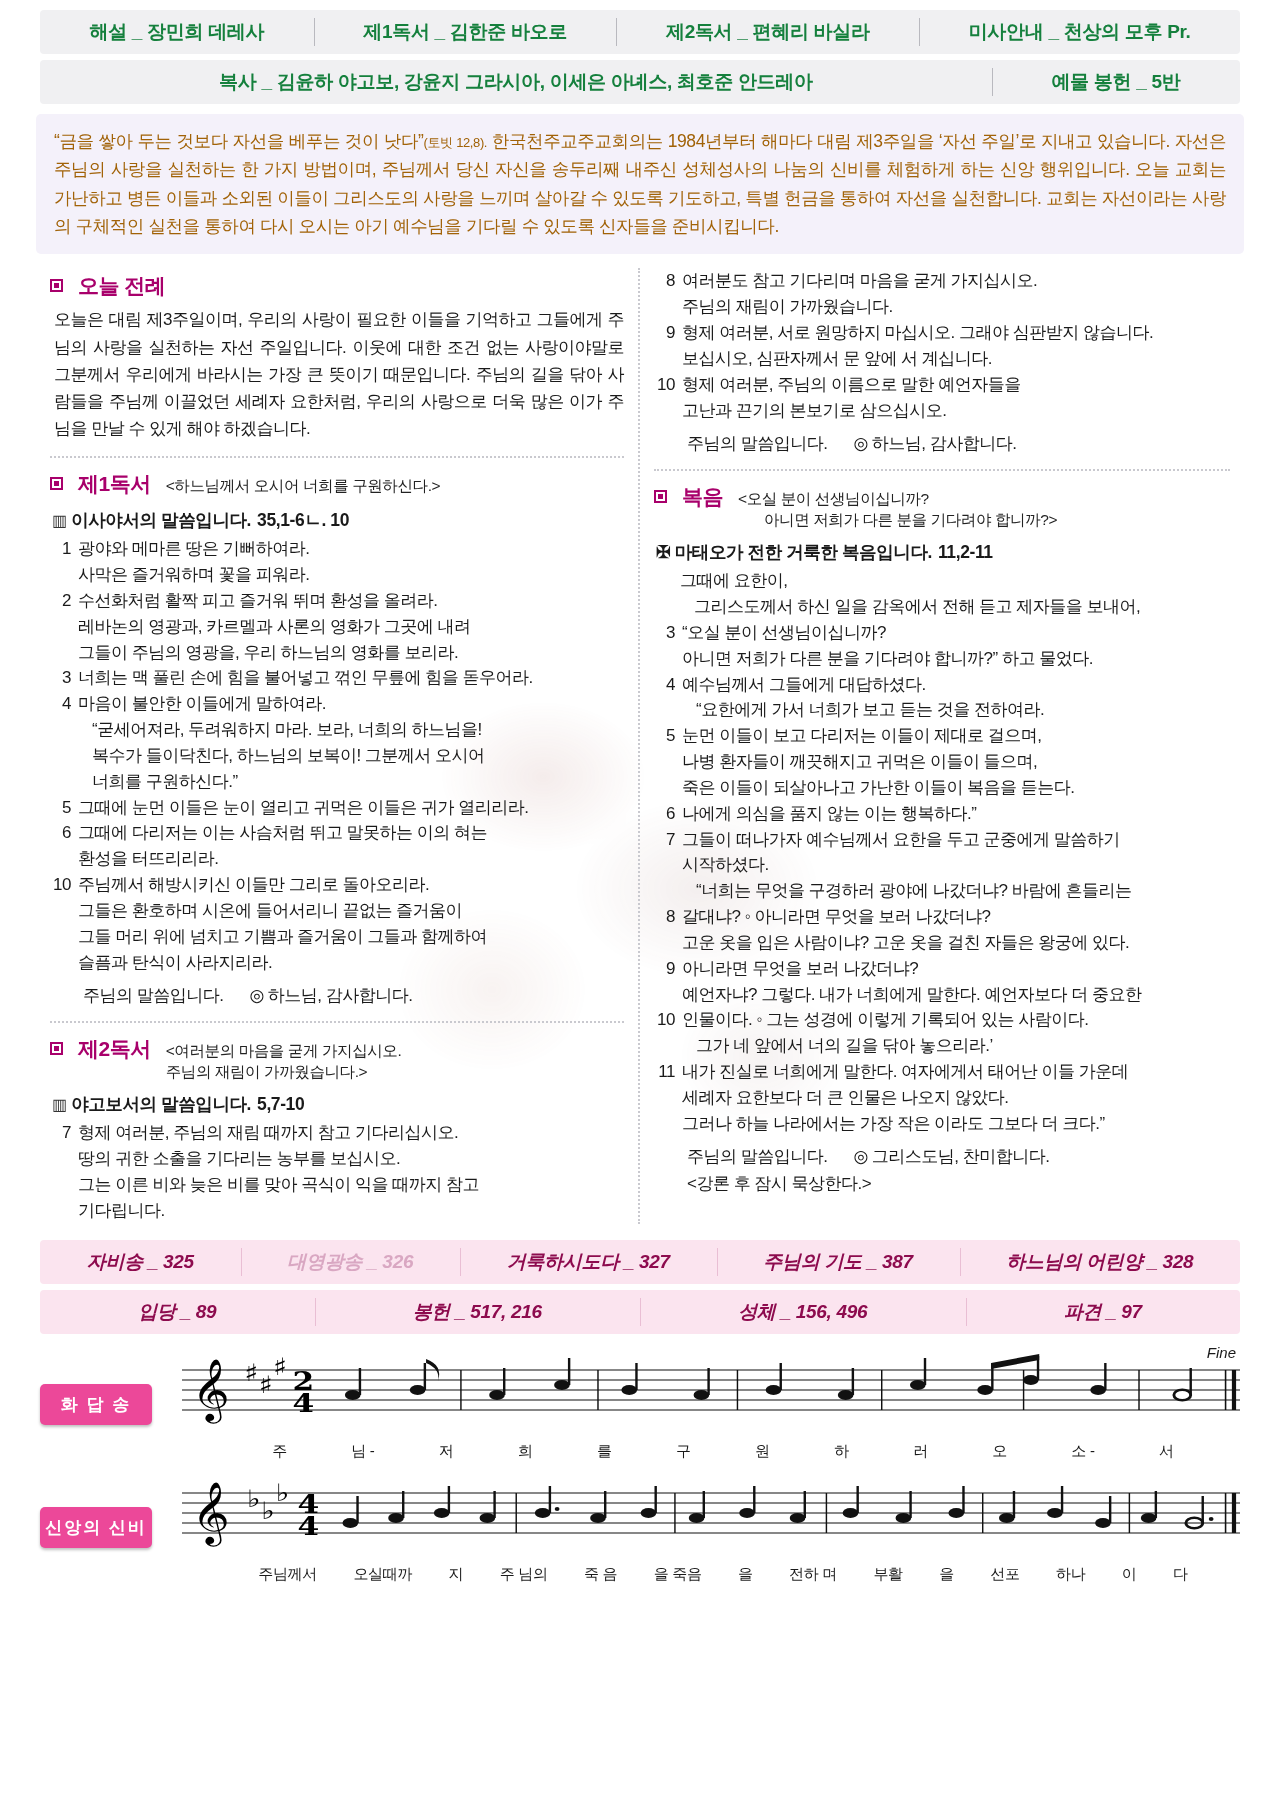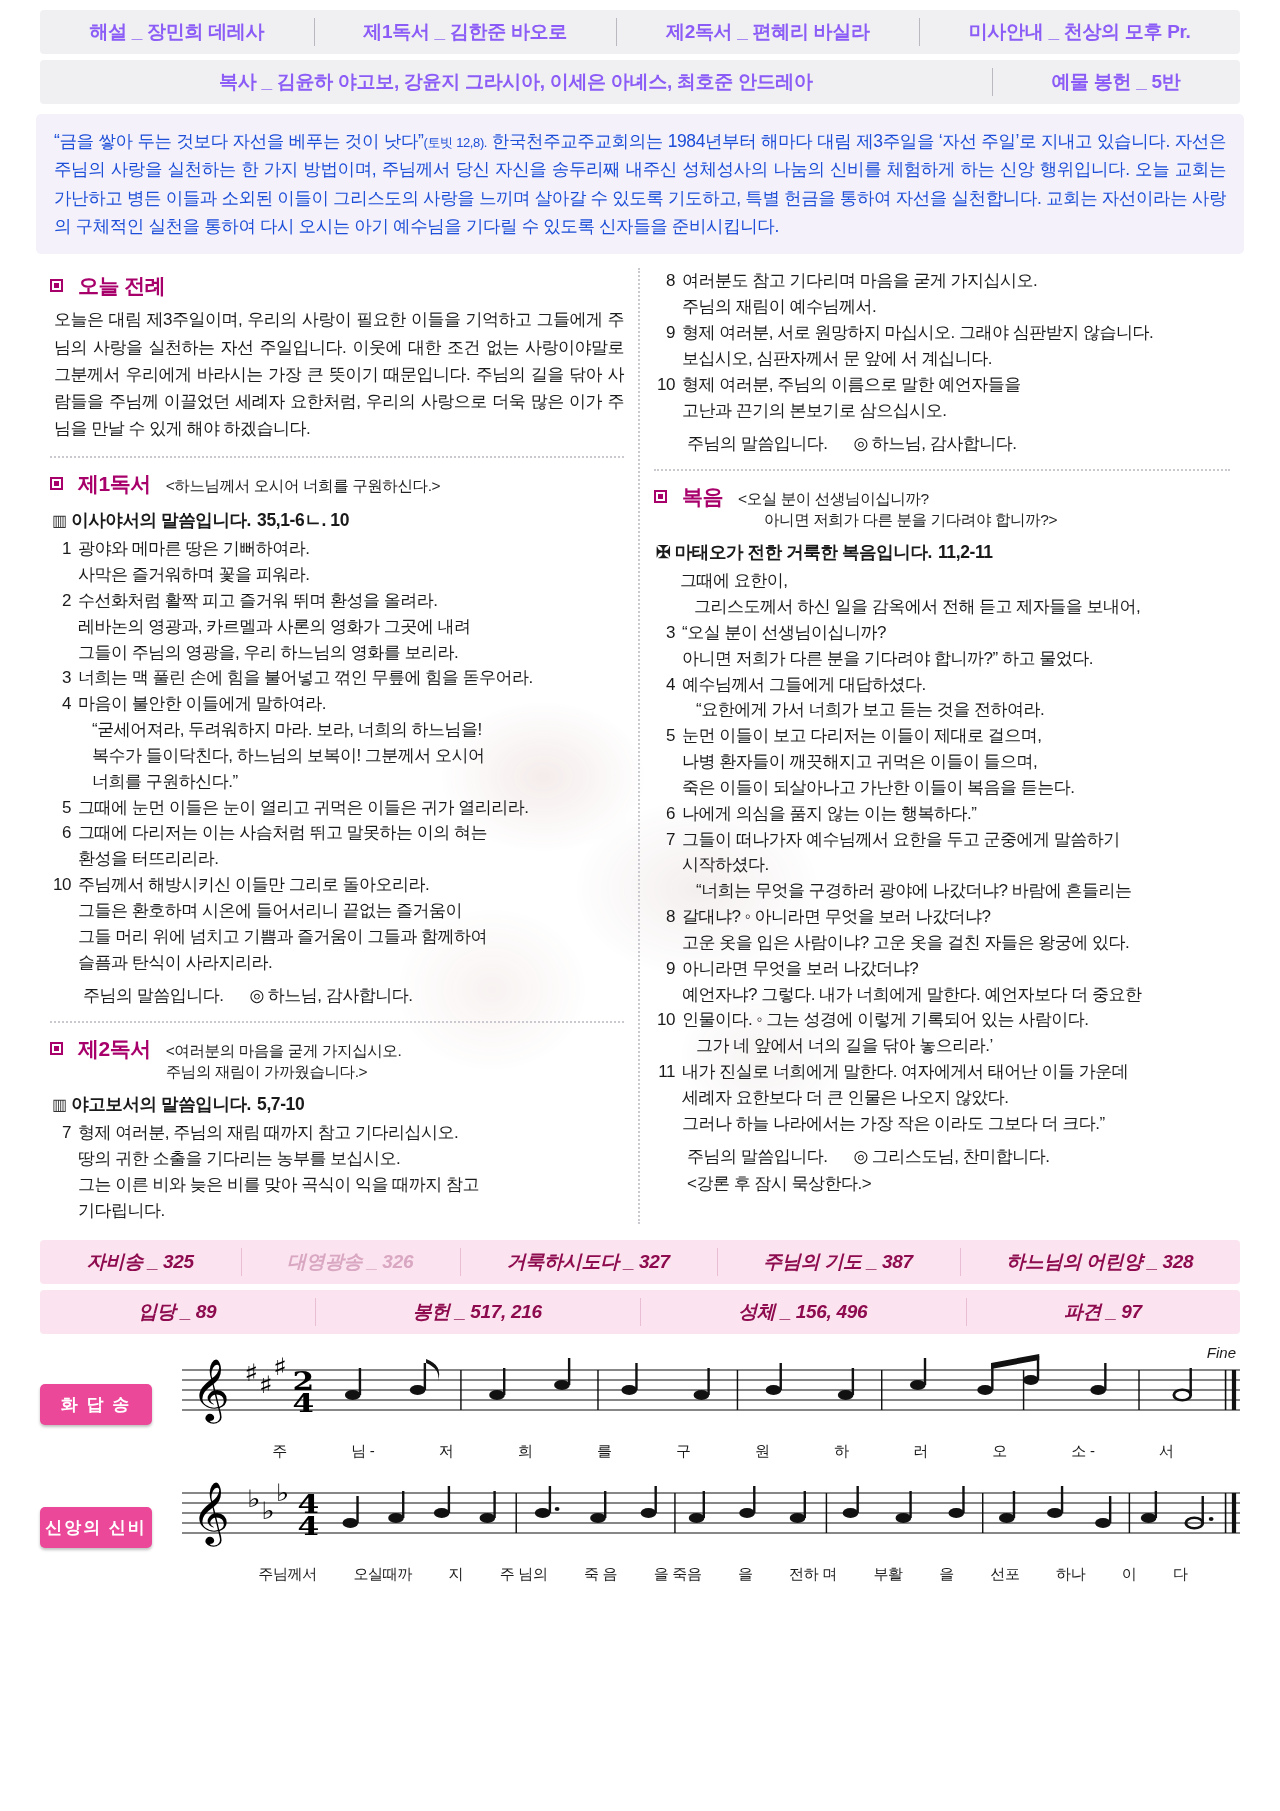--- a/index.html
+++ b/index.html
@@ -26,21 +26,21 @@
     border-radius: 4px;
     margin-bottom: 6px;
     overflow: hidden;
   }
   .roster-cell {
     flex: 1 1 auto;
     text-align: center;
     font-size: 19px;
     font-weight: bold;
     padding: 9px 4px;
-    color: #8b5cf6;
+    color: #15803d;
     position: relative;
     letter-spacing: -0.3px;
   }
   .roster-cell + .roster-cell::before {
     content: "";
     position: absolute;
     left: 0; top: 18%;
     height: 64%;
     border-left: 1px solid #b9b9bf;
   }
@@ -48,21 +48,21 @@
   .roster-row.r2 .c2 { flex: 1 1 auto; }
 
   
   .intro {
     margin: 10px 36px 0 36px;
     background: #f4f1fa;
     border-radius: 5px;
     padding: 13px 18px 14px 18px;
     font-size: 17.5px;
     line-height: 1.62;
-    color: #1d4ed8;
+    color: #a16207;
     text-align: justify;
     letter-spacing: -0.4px;
   }
   .intro .cite { font-size: 13px; }
 
   
   .columns {
     display: flex;
     margin: 14px 36px 0 36px;
     position: relative;
@@ -417,21 +417,21 @@
   </div>
 
   <div class="col right">
     <div class="verses" id="r2vb">
         <div class="v">
           <span class="num">8</span>
           <span class="txt">여러분도 참고 기다리며 마음을 굳게 가지십시오.</span>
         </div>
         <div class="v cont">
           <span class="num">8</span>
-          <span class="txt">주님의 재림이 예수님께서.</span>
+          <span class="txt">주님의 재림이 가까웠습니다.</span>
         </div>
         <div class="v">
           <span class="num">9</span>
           <span class="txt">형제 여러분, 서로 원망하지 마십시오. 그래야 심판받지 않습니다.</span>
         </div>
         <div class="v cont">
           <span class="num">9</span>
           <span class="txt">보십시오, 심판자께서 문 앞에 서 계십니다.</span>
         </div>
         <div class="v">

